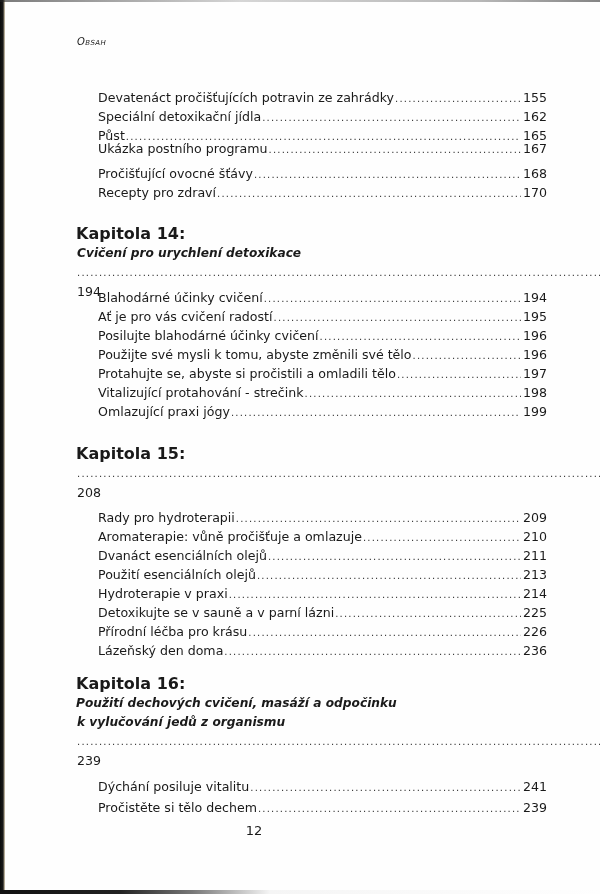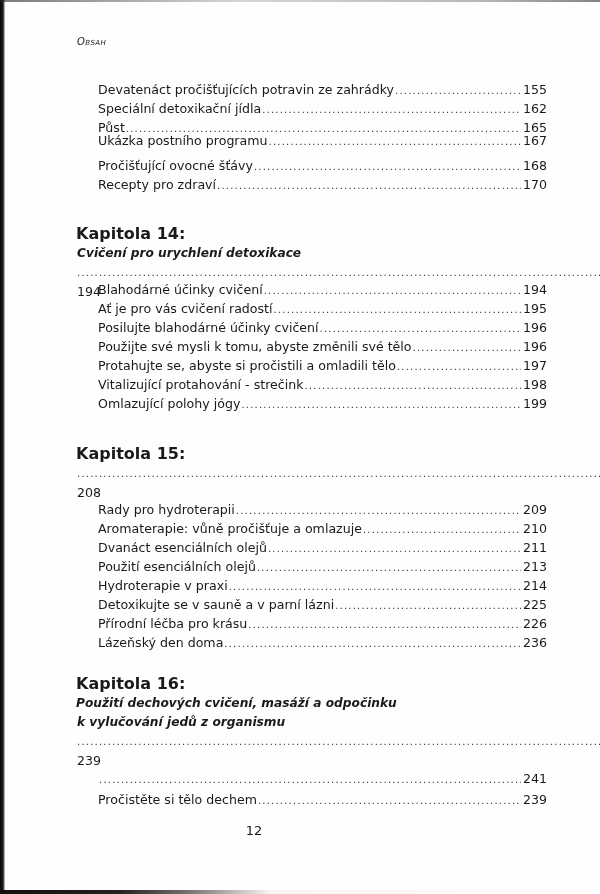--- a/index.html
+++ b/index.html
@@ -48,20 +48,21 @@
   .toc-row {
     position: absolute;
     left: 98px;
     width: 449px;
     height: 19px;
     display: flex;
     align-items: baseline;
     font-size: 12.6px;
     line-height: 19px;
     white-space: nowrap;
+    margin-top: 8px;
   }
   .toc-row .title { flex: 0 0 auto; }
   .toc-row .leader {
     flex: 1 1 auto;
     overflow: hidden;
     margin: 0 2px 0 1px;
     letter-spacing: 1.2px;
     font-size: 10px;
     color: #333;
   }
@@ -194,21 +195,21 @@
     <span class="title">Protahujte se, abyste si pročistili a omladili tělo</span>
     <span class="leader"></span>
     <span class="page">197</span>
   </div>
   <div class="toc-row" style="top:375px">
     <span class="title">Vitalizující protahování - strečink</span>
     <span class="leader"></span>
     <span class="page">198</span>
   </div>
   <div class="toc-row" style="top:394px">
-    <span class="title">Omlazující polohy jógy</span>
+    <span class="title">Omlazující praxi jógy</span>
     <span class="leader"></span>
     <span class="page">199</span>
   </div>
 </div>
 
 <div>
   <div class="chapter-label" style="top:444px">Kapitola 15:</div>
   <div class="chapter-sub row" style="top:464px">
     <span class="leader"></span>
     <span class="page">208</span>
@@ -264,18 +265,19 @@
     <span class="leader"></span>
     <span class="page">239</span>
   </div>
 
   <div class="toc-row" style="top:790px">
     <span class="title">Pročistěte si tělo dechem</span>
     <span class="leader"></span>
     <span class="page">239</span>
   </div>
   <div class="toc-row" style="top:769px">
+    <span class="title">Dýchání posiluje vitalitu</span>
     <span class="leader"></span>
     <span class="page">241</span>
   </div>
 </div>
 
 <div class="page-number">12</div>
 
 </body></html>

